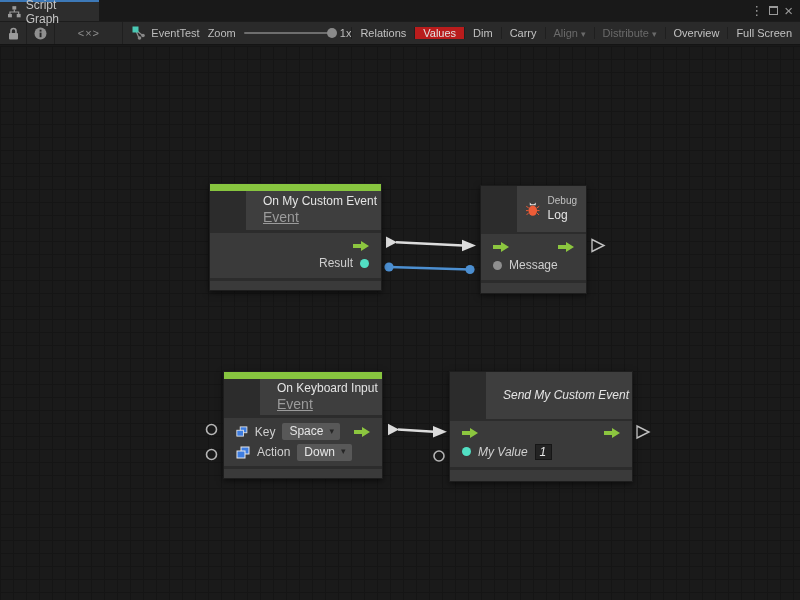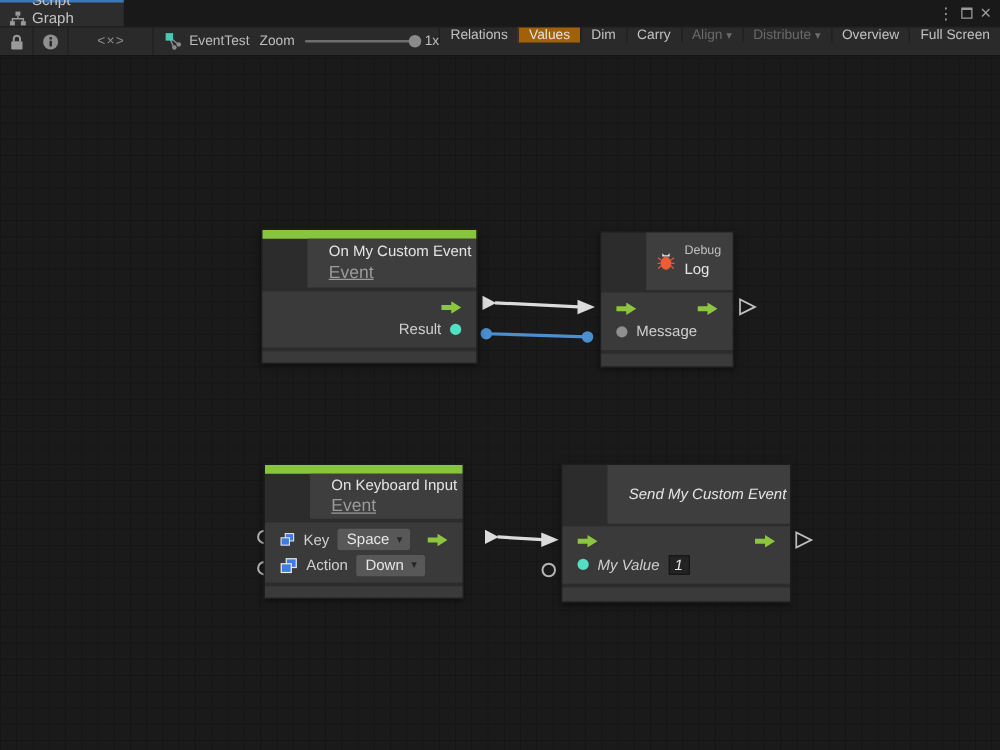--- a/index.html
+++ b/index.html
@@ -6,41 +6,41 @@
   html,body { width:800px; height:600px; overflow:hidden; }
   body {
     font-family:"Liberation Sans","DejaVu Sans",sans-serif;
     background:#191919; color:#c8c8c8; font-size:12px;
     position:relative; -webkit-font-smoothing:antialiased;
   }
 
   
   .titlebar { height:21px; background:#191919; display:flex; align-items:stretch; position:relative; }
   .tab {
-    width:99px; background:#2d2d2d; display:flex; align-items:flex-end; gap:5px;
+    width:99px; background:#2d2d2d; display:flex; align-items:center; gap:5px;
     padding:0 8px; border-top:2px solid #3d79b8; color:#c4c4c4; font-size:12px;
   }
   .win-controls { margin-left:auto; display:flex; align-items:center; gap:6px; padding-right:7px; color:#9a9a9a; }
   .win-controls .glyph { font-size:13px; line-height:1; cursor:default; }
   .maximize-box { width:9px; height:9px; border:1px solid #9a9a9a; border-top-width:2px; display:inline-block; }
 
   
   .toolbar {
     height:24px; background:#2a2a2a; border-top:1px solid #1c1c1c; border-bottom:1px solid #141414;
     display:flex; align-items:stretch; font-size:11px; color:#bdbdbd;
   }
   .tb-cell { display:flex; align-items:center; justify-content:center; border-right:1px solid #1f1f1f; }
   .tb-lock { width:28px; } .tb-info { width:29px; } .tb-code { width:70px; color:#8e8e8e; font-size:11px; letter-spacing:1px; }
   .tb-graph { border-right:none; padding-left:9px; gap:5px; }
   .tb-zoom { border-right:none; margin-left:8px; gap:8px; }
   .zoom-track { position:relative; width:88px; height:2px; background:#6e6e6e; border-radius:1px; }
   .zoom-handle { position:absolute; right:-5px; top:-4px; width:10px; height:10px; border-radius:50%; background:#8a8a8a; }
-  .tb-buttons { margin-left:auto; display:flex; align-items:flex-start; }
+  .tb-buttons { margin-left:auto; display:flex; align-items:center; }
   .tb-btn { display:flex; align-items:center; padding:0 8px; border-left:1px solid #1f1f1f; color:#c2c2c2; white-space:nowrap; gap:3px; }
-  .tb-btn.active { background:#a16207; color:#e2e2e2; }
+  .tb-btn.active { background:#b91c1c; color:#e2e2e2; }
   .tb-btn.disabled { color:#6a6a6a; }
   .tb-btn .caret { font-size:9px; margin-top:1px; }
 
   
   .canvas {
     position:absolute; left:0; top:46px; width:800px; height:554px;
     background-color:#1a1a1a;
     background-image:
       linear-gradient(#151515 1px, transparent 1px),
       linear-gradient(90deg,#151515 1px, transparent 1px);
@@ -249,21 +249,21 @@
         </svg>
       </div>
       <div class="row">
         <span class="port-dot dot-grey"></span>
         <span class="port-label">Message</span>
       </div>
     </div>
     <div class="footer" style="height:10px"></div>
   </div>
 
-  <div class="node" style="left:211px; top:325px; width:160px; height:108px;">
+  <div class="node" style="left:223px; top:325px; width:160px; height:108px;">
     <div class="event-bar"></div>
     <div class="header" style="height:36px">
       <svg width="26" height="27" viewBox="0 0 26 27">
         <path d="M9 6 a5.5 5.5 0 0 1 8 0" stroke="#8cc63f" stroke-width="2" fill="none"></path>
         <circle cx="13" cy="8.5" r="1.4" fill="#8cc63f"></circle>
         <rect x="1" y="11" width="24" height="14" rx="1.5" fill="#e8e6e3"></rect>
         <g fill="#3a3a3a">
           <rect x="3.5" y="13.5" width="2.2" height="2.2"></rect>
             <rect x="7" y="13.5" width="2.2" height="2.2"></rect>
             <rect x="10.5" y="13.5" width="2.2" height="2.2"></rect>

